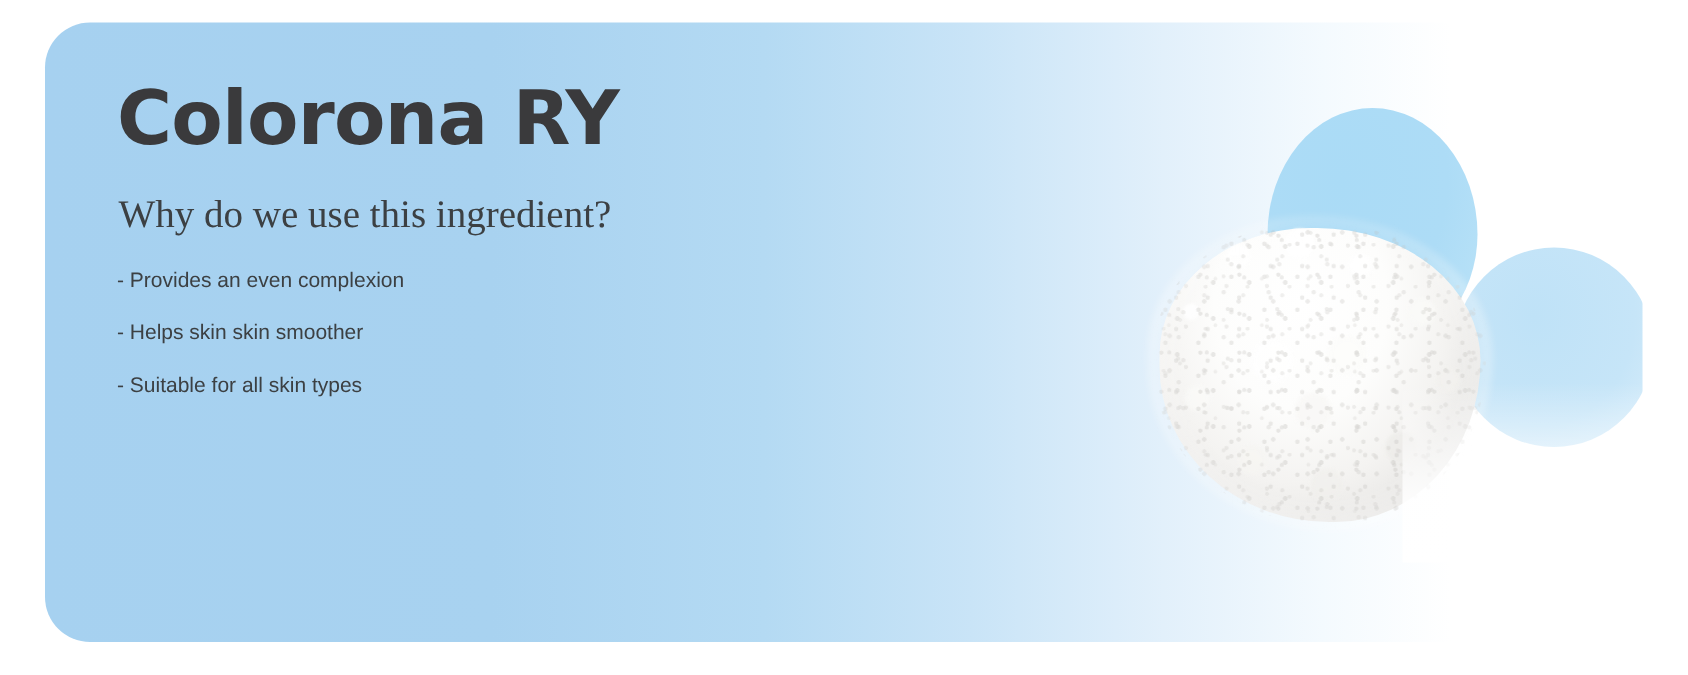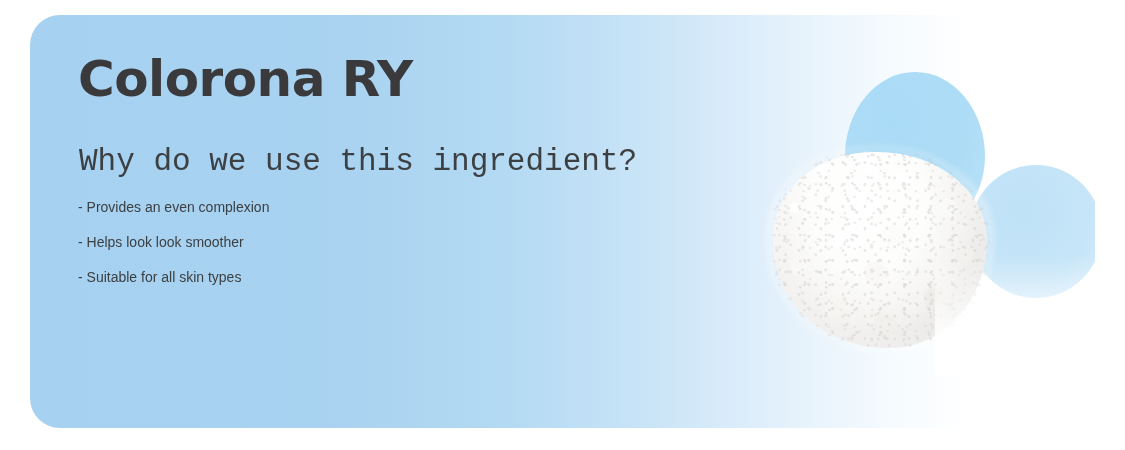--- a/index.html
+++ b/index.html
@@ -179,23 +179,23 @@
     margin: 0;
     font-family: "DejaVu Sans", sans-serif;
     font-size: 50px;
     font-weight: 700;
     letter-spacing: -0.5px;
     line-height: 1.04;
     color: #3a3a3c;
     white-space: nowrap;
   }
   .subtitle {
-    margin: 40px 0 0 1px;
-    font-family: Liberation Mono, monospace;
-    font-size: 31px;
+    margin: 24px 0 0 1px;
+    font-family: Liberation Serif, serif;
+    font-size: 26px;
     font-weight: 400;
     line-height: 1.1;
     color: #3c4043;
     white-space: nowrap;
   }
   .bullet-list {
     margin: 20px 0 0 0;
     padding: 0;
     list-style: none;
   }
@@ -231,19 +231,19 @@
 
     <div class="blob-fade"></div>
 
     <div class="content">
       <h1 class="title">Colorona RY</h1>
 
       <p class="subtitle">Why do we use this ingredient?</p>
 
       <ul class="bullet-list">
         <li class="bullet-item">- Provides an even complexion</li>
-        <li class="bullet-item">- Helps look look smoother</li>
+        <li class="bullet-item">- Helps skin skin smoother</li>
         <li class="bullet-item">- Suitable for all skin types</li>
       </ul>
     </div>
 
   </div>
 </div>
 
 </body></html>

